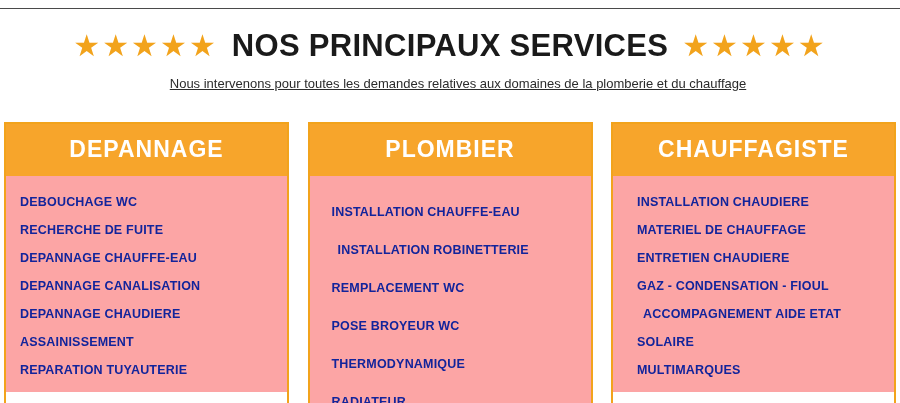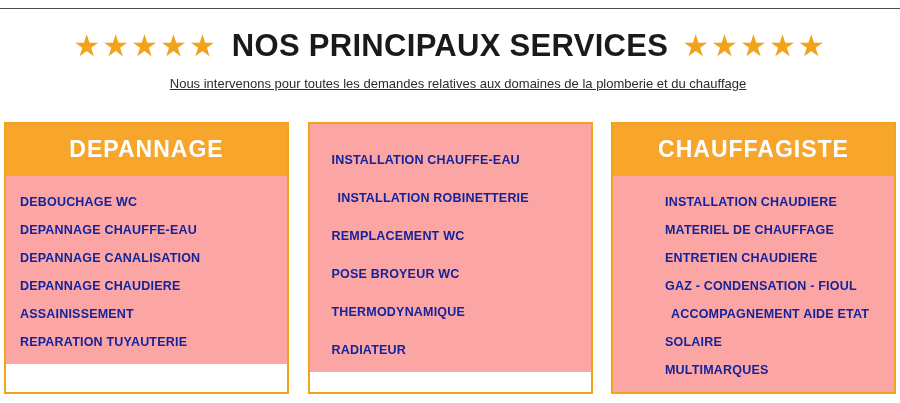--- a/index.html
+++ b/index.html
@@ -98,21 +98,21 @@
   }
   .card-item {
     font-size: 12.5px;
     font-weight: bold;
     color: #12249b;
     padding: 7px 0 7px 14px;
     letter-spacing: 0.2px;
     white-space: nowrap;
   }
   .card.second .card-item { padding-left: 22px; margin-top: 10px; }
-  .card.third .card-item { padding-left: 24px; margin-left: 28px; }
+  .card.third .card-item { padding-left: 24px; }
   .card.second .card-item.indent { padding-left: 28px; }
   .card.third .card-item.indent { padding-left: 30px; }
 </style>
 </head>
 <body>
 
 <div class="page">
 
   <div class="top-rule"></div>
 
@@ -123,29 +123,31 @@
   </div>
 
   <div class="subtitle">Nous intervenons pour toutes les demandes relatives aux domaines de la plomberie et du chauffage</div>
 
   <div class="cards">
 
     <div class="card first">
       <div class="card-header">DEPANNAGE</div>
       <div class="card-body">
         <div class="card-item">DEBOUCHAGE WC</div>
+        <div class="card-item">RECHERCHE DE FUITE</div>
         <div class="card-item">DEPANNAGE CHAUFFE-EAU</div>
         <div class="card-item">DEPANNAGE CANALISATION</div>
         <div class="card-item">DEPANNAGE CHAUDIERE</div>
         <div class="card-item">ASSAINISSEMENT</div>
         <div class="card-item">REPARATION TUYAUTERIE</div>
       </div>
     </div>
 
     <div class="card second">
+      <div class="card-header">PLOMBIER</div>
       <div class="card-body">
         <div class="card-item">INSTALLATION CHAUFFE-EAU</div>
         <div class="card-item indent">INSTALLATION ROBINETTERIE</div>
         <div class="card-item">REMPLACEMENT WC</div>
         <div class="card-item">POSE BROYEUR WC</div>
         <div class="card-item">THERMODYNAMIQUE</div>
         <div class="card-item">RADIATEUR</div>
       </div>
     </div>
 

